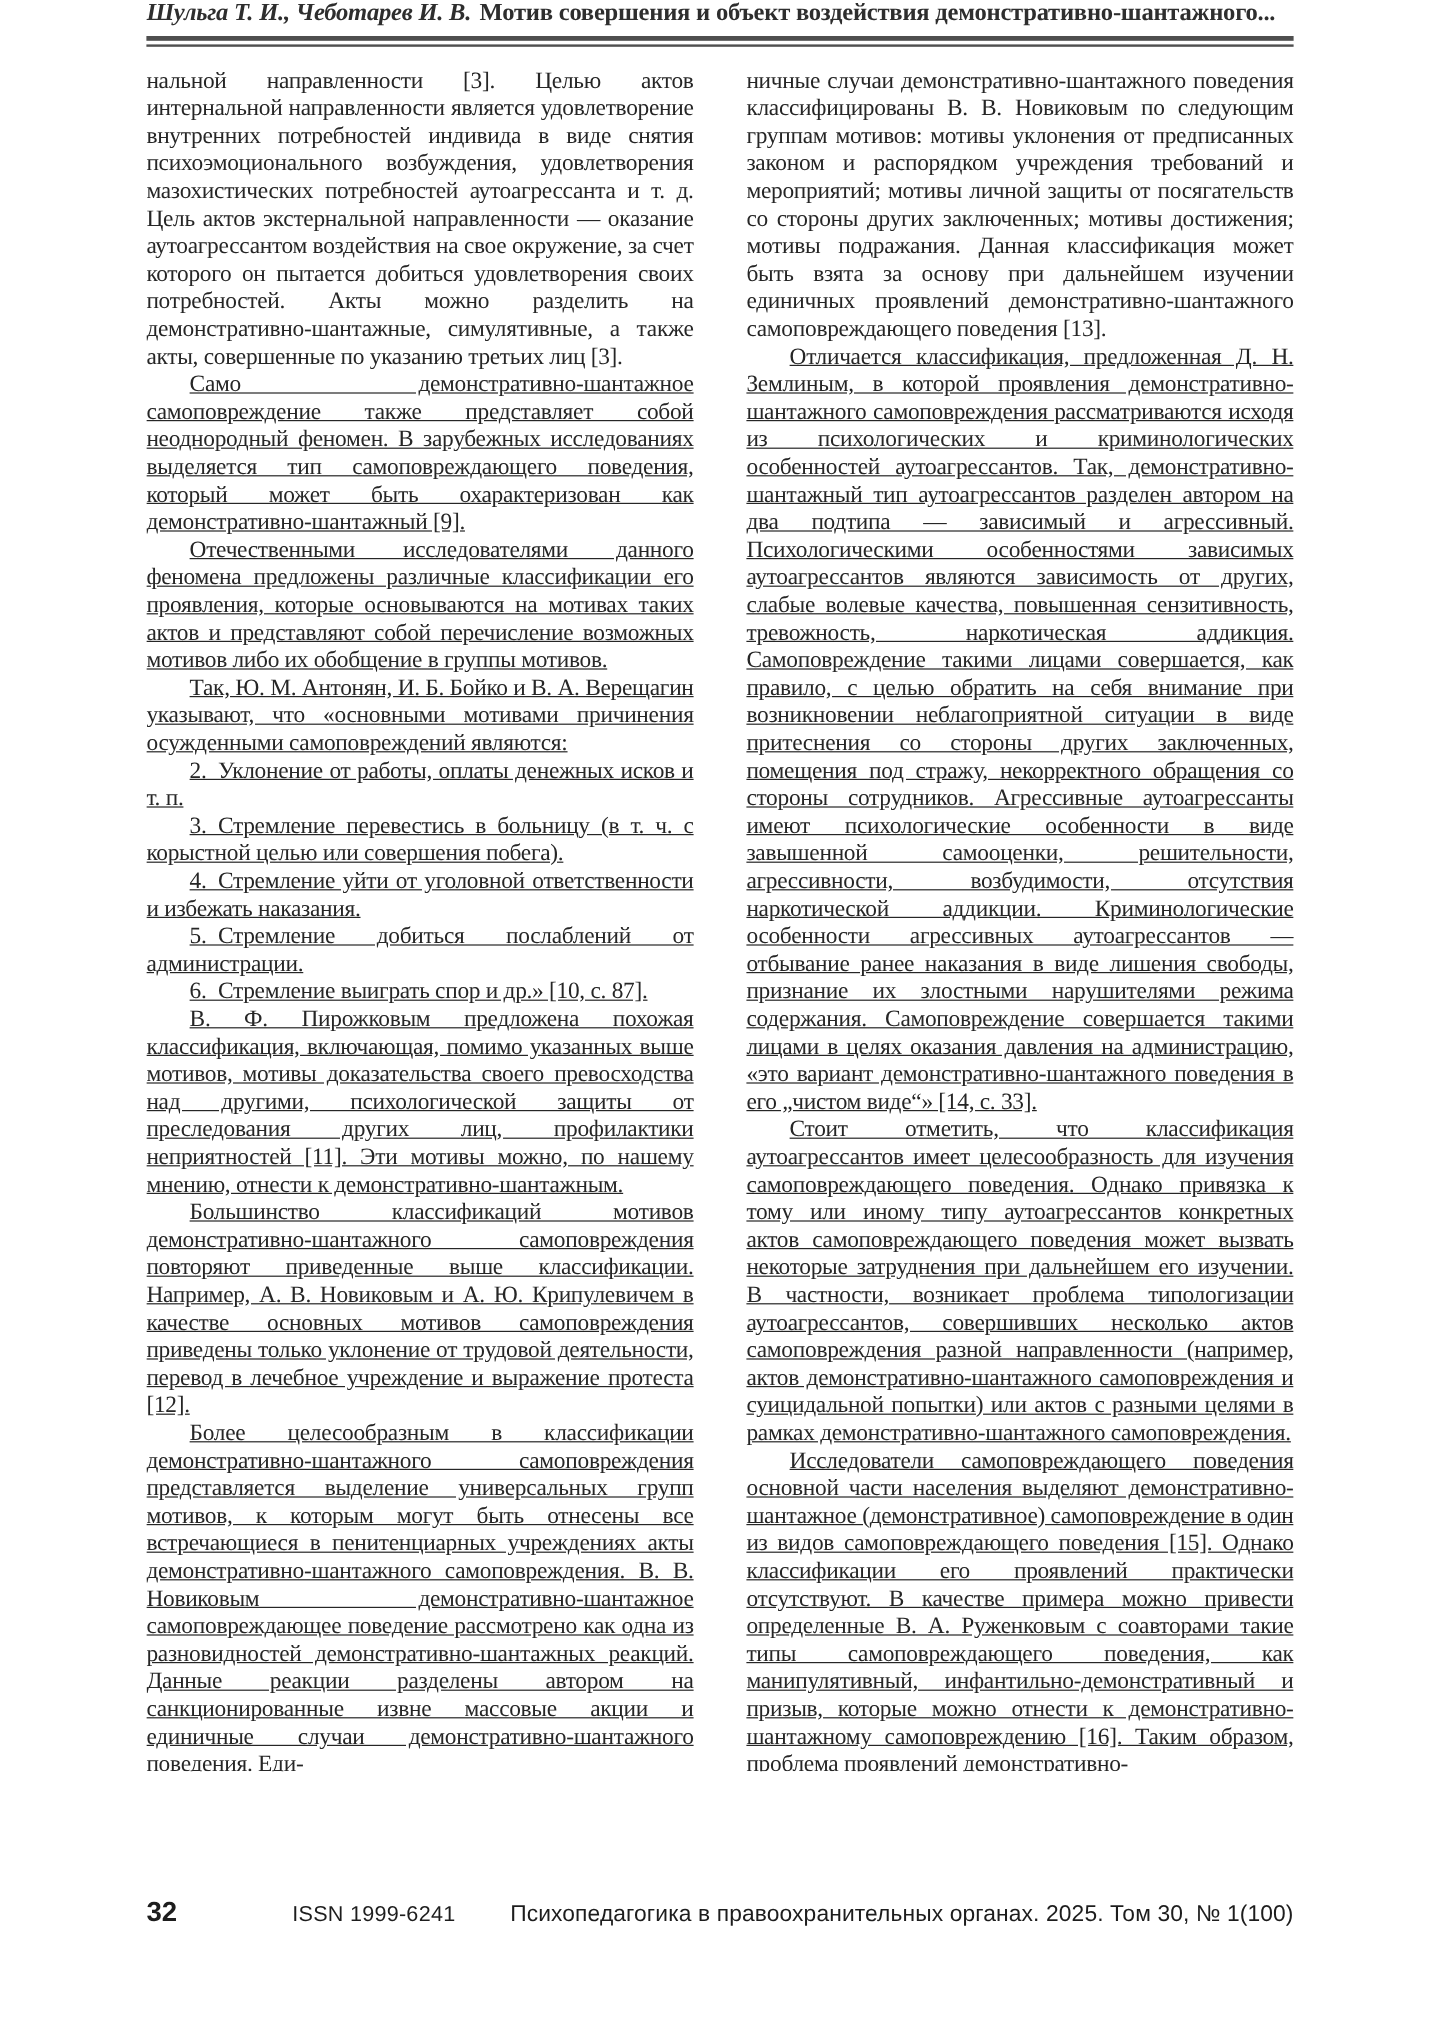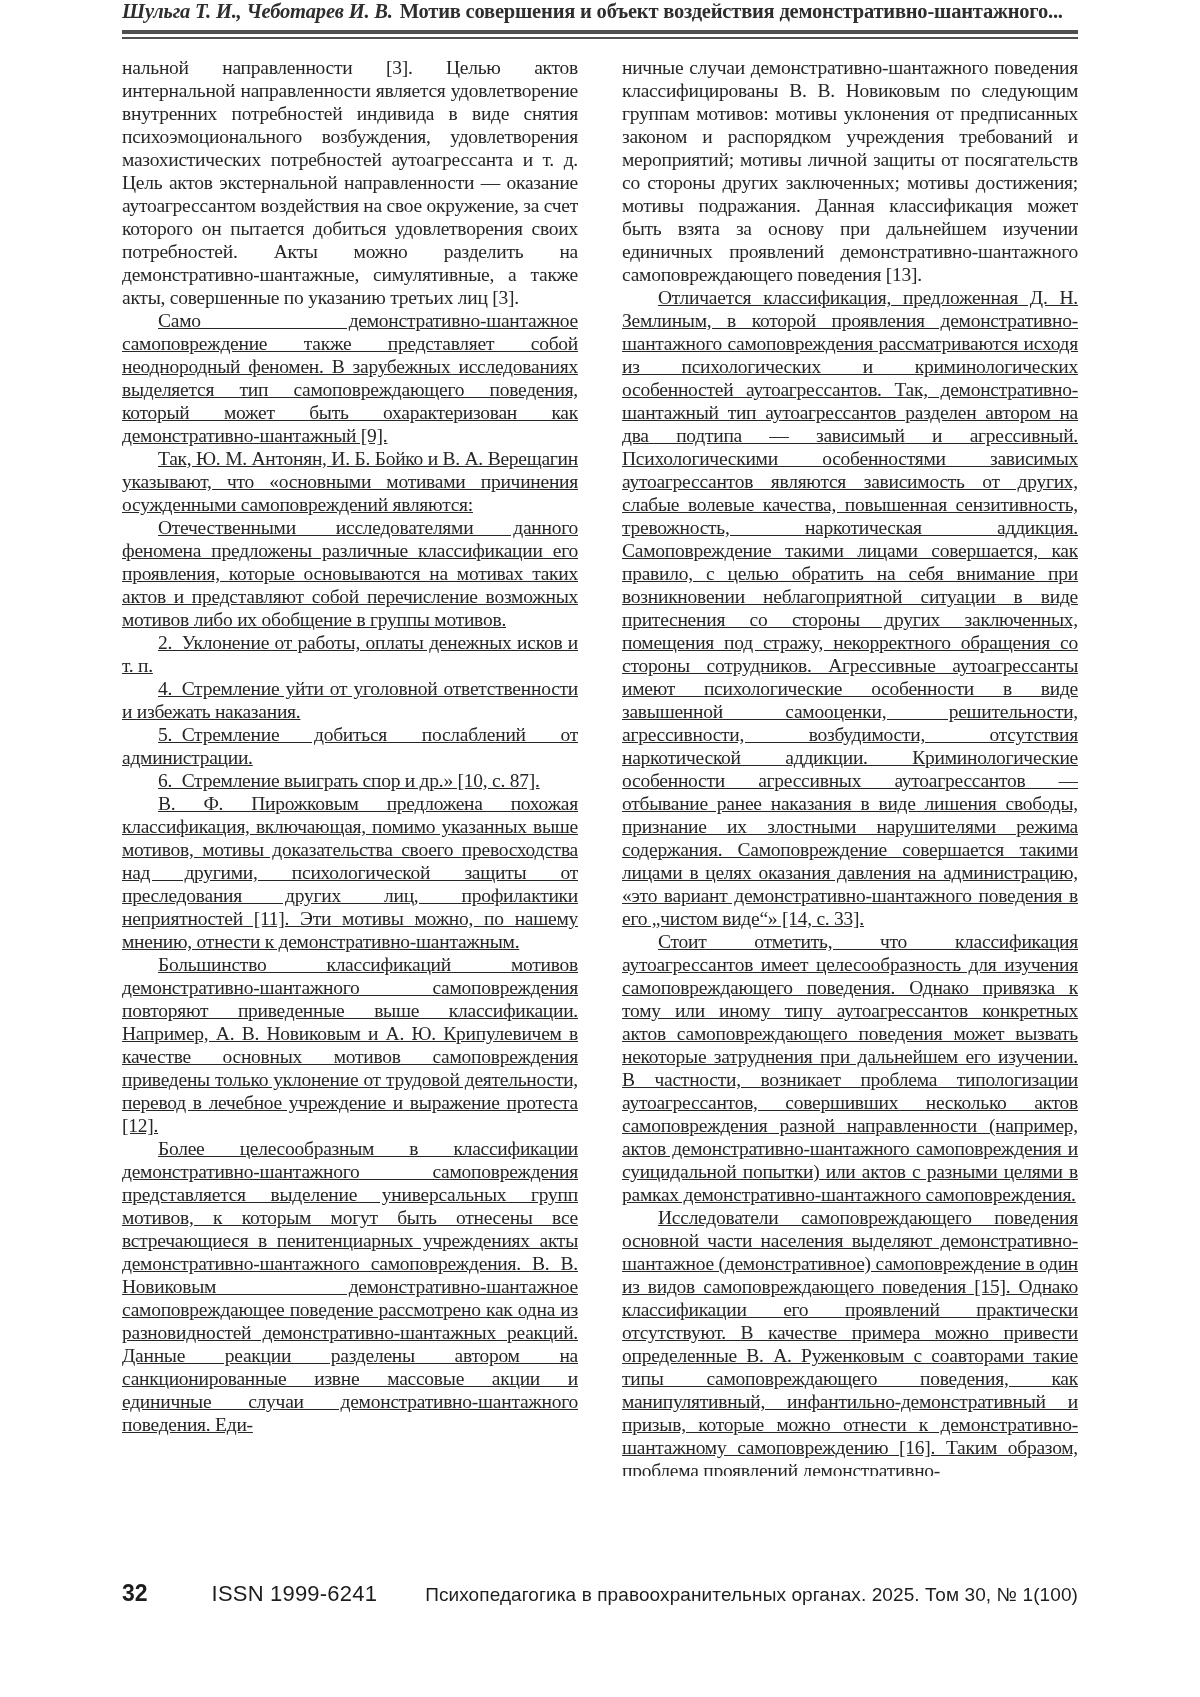--- a/index.html
+++ b/index.html
@@ -66,22 +66,22 @@
     display: flex;
     align-items: baseline;
     font-family: "Liberation Sans", sans-serif;
     color: #1d1d1d;
   }
   .footer .pagenum {
     font-size: 23px;
     font-weight: 700;
   }
   .footer .issn {
-    margin-left: 64px;
-    font-size: 22px;
+    margin-left: 96px;
+    font-size: 18px;
     letter-spacing: 0.2px;
   }
   .footer .journal {
     margin-left: auto;
     font-size: 19px;
     letter-spacing: 0.1px;
   }
 </style>
 </head>
 <body>
@@ -89,23 +89,24 @@
 <div class="page">
   <div class="content">
     <div class="running-head">
       <span class="authors">Шульга Т. И., Чеботарев И. В.</span><span class="title">Мотив совершения и объект воздействия демонстративно-шантажного...</span>
     </div>
     <div class="rule"></div>
     <div class="columns">
       <div class="col">
           <p class="para">нальной направленности [3]. Целью актов интернальной направленности является удовлетворение внутренних потребностей индивида в виде снятия психоэмоционального возбуждения, удовлетворения мазохистических потребностей аутоагрессанта и т. д. Цель актов экстернальной направленности — оказание аутоагрессантом воздействия на свое окружение, за счет которого он пытается добиться удовлетворения своих потребностей. Акты можно разделить на демонстративно-шантажные, симулятивные, а также акты, совершенные по указанию третьих лиц [3].</p>
           <p class="para indent">Само демонстративно-шантажное самоповреждение также представляет собой неоднородный феномен. В зарубежных исследованиях выделяется тип самоповреждающего поведения, который может быть охарактеризован как демонстративно-шантажный [9].</p>
+          <p class="para indent">Отечественными исследователями данного феномена предложены различные классификации его проявления, которые основываются на мотивах таких актов и представляют собой перечисление возможных мотивов либо их обобщение в группы мотивов.</p>
           <p class="para indent">Так, Ю. М. Антонян, И. Б. Бойко и В. А. Верещагин указывают, что «основными мотивами причинения осужденными самоповреждений являются:</p>
-          <p class="para indent">Отечественными исследователями данного феномена предложены различные классификации его проявления, которые основываются на мотивах таких актов и представляют собой перечисление возможных мотивов либо их обобщение в группы мотивов.</p>
           <p class="para indent">2. Уклонение от работы, оплаты денежных исков и т. п.</p>
+          <p class="para indent">3. Стремление перевестись в больницу (в т. ч. с корыстной целью или совершения побега).</p>
           <p class="para indent">4. Стремление уйти от уголовной ответственности и избежать наказания.</p>
           <p class="para indent">5. Стремление добиться послаблений от администрации.</p>
           <p class="para indent">6. Стремление выиграть спор и др.» [10, с. 87].</p>
           <p class="para indent">В. Ф. Пирожковым предложена похожая классификация, включающая, помимо указанных выше мотивов, мотивы доказательства своего превосходства над другими, психологической защиты от преследования других лиц, профилактики неприятностей [11]. Эти мотивы можно, по нашему мнению, отнести к демонстративно-шантажным.</p>
           <p class="para indent">Большинство классификаций мотивов демонстративно-шантажного самоповреждения повторяют приведенные выше классификации. Например, А. В. Новиковым и А. Ю. Крипулевичем в качестве основных мотивов самоповреждения приведены только уклонение от трудовой деятельности, перевод в лечебное учреждение и выражение протеста [12].</p>
           <p class="para indent">Более целесообразным в классификации демонстративно-шантажного самоповреждения представляется выделение универсальных групп мотивов, к которым могут быть отнесены все встречающиеся в пенитенциарных учреждениях акты демонстративно-шантажного самоповреждения. В. В. Новиковым демонстративно-шантажное самоповреждающее поведение рассмотрено как одна из разновидностей демонстративно-шантажных реакций. Данные реакции разделены автором на санкционированные извне массовые акции и единичные случаи демонстративно-шантажного поведения. Еди-</p>
         </div>
       <div class="col">
           <p class="para">ничные случаи демонстративно-шантажного поведения классифицированы В. В. Новиковым по следующим группам мотивов: мотивы уклонения от предписанных законом и распорядком учреждения требований и мероприятий; мотивы личной защиты от посягательств со стороны других заключенных; мотивы достижения; мотивы подражания. Данная классификация может быть взята за основу при дальнейшем изучении единичных проявлений демонстративно-шантажного самоповреждающего поведения [13].</p>
           <p class="para indent">Отличается классификация, предложенная Д. Н. Землиным, в которой проявления демонстративно-шантажного самоповреждения рассматриваются исходя из психологических и криминологических особенностей аутоагрессантов. Так, демонстративно-шантажный тип аутоагрессантов разделен автором на два подтипа — зависимый и агрессивный. Психологическими особенностями зависимых аутоагрессантов являются зависимость от других, слабые волевые качества, повышенная сензитивность, тревожность, наркотическая аддикция. Самоповреждение такими лицами совершается, как правило, с целью обратить на себя внимание при возникновении неблагоприятной ситуации в виде притеснения со стороны других заключенных, помещения под стражу, некорректного обращения со стороны сотрудников. Агрессивные аутоагрессанты имеют психологические особенности в виде завышенной самооценки, решительности, агрессивности, возбудимости, отсутствия наркотической аддикции. Криминологические особенности агрессивных аутоагрессантов — отбывание ранее наказания в виде лишения свободы, признание их злостными нарушителями режима содержания. Самоповреждение совершается такими лицами в целях оказания давления на администрацию, «это вариант демонстративно-шантажного поведения в его „чистом виде“» [14, с. 33].</p>

